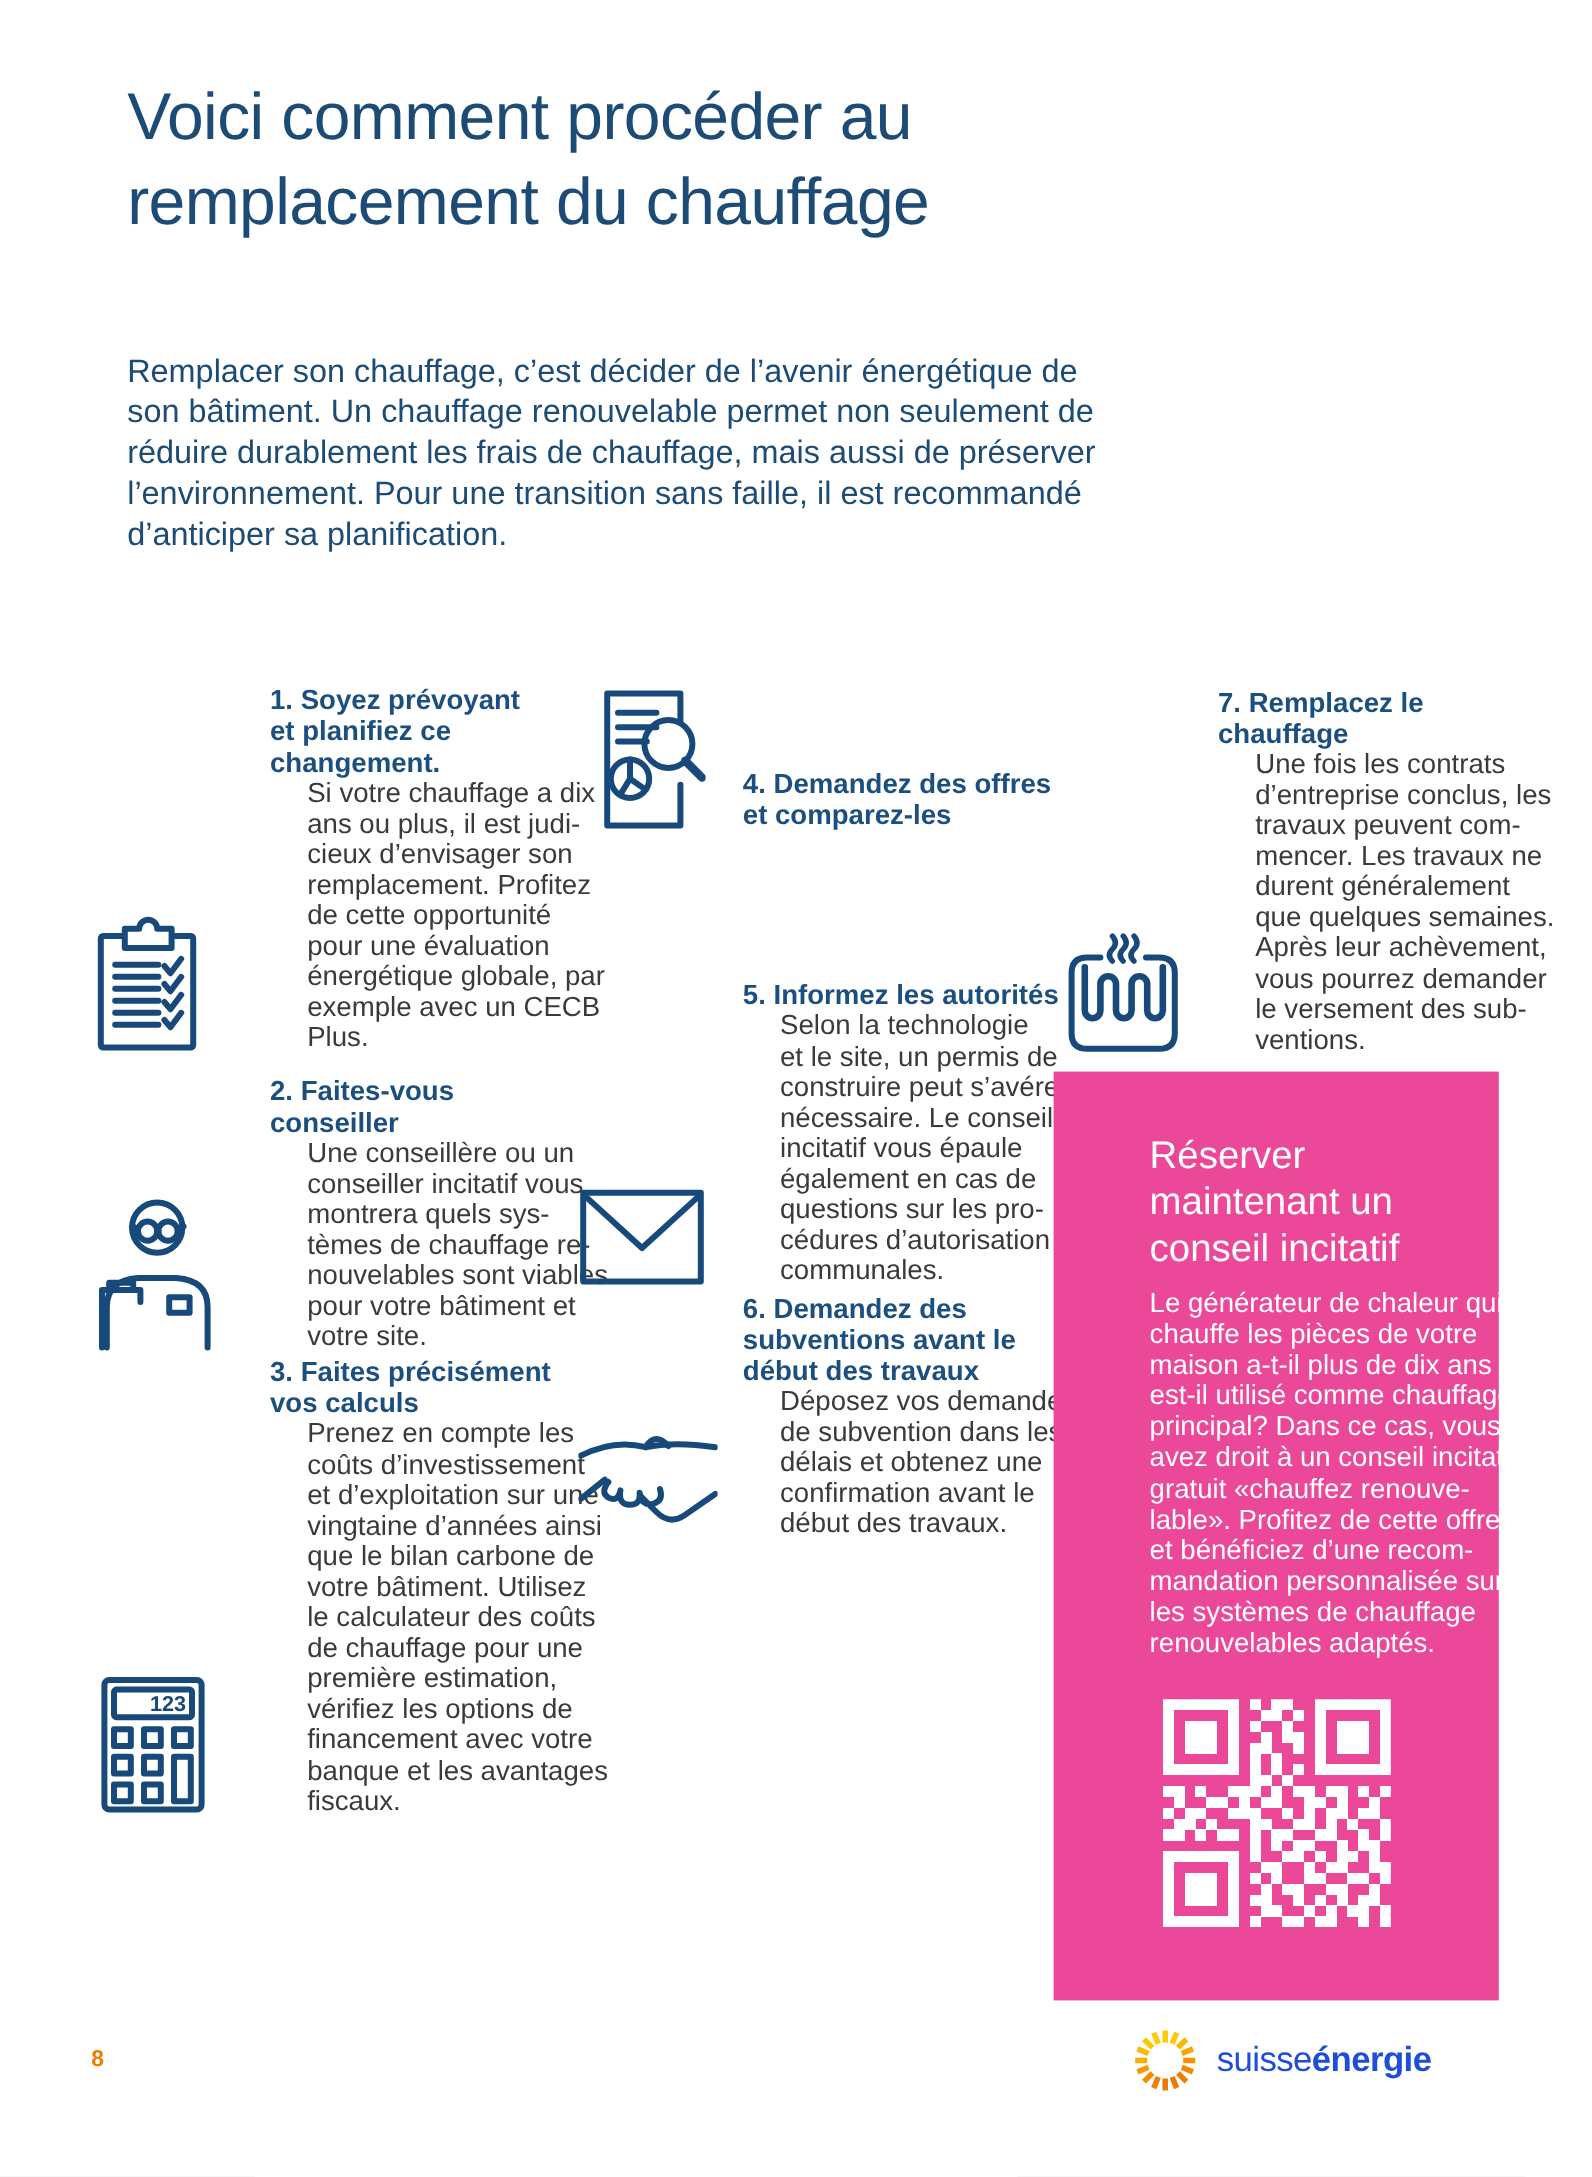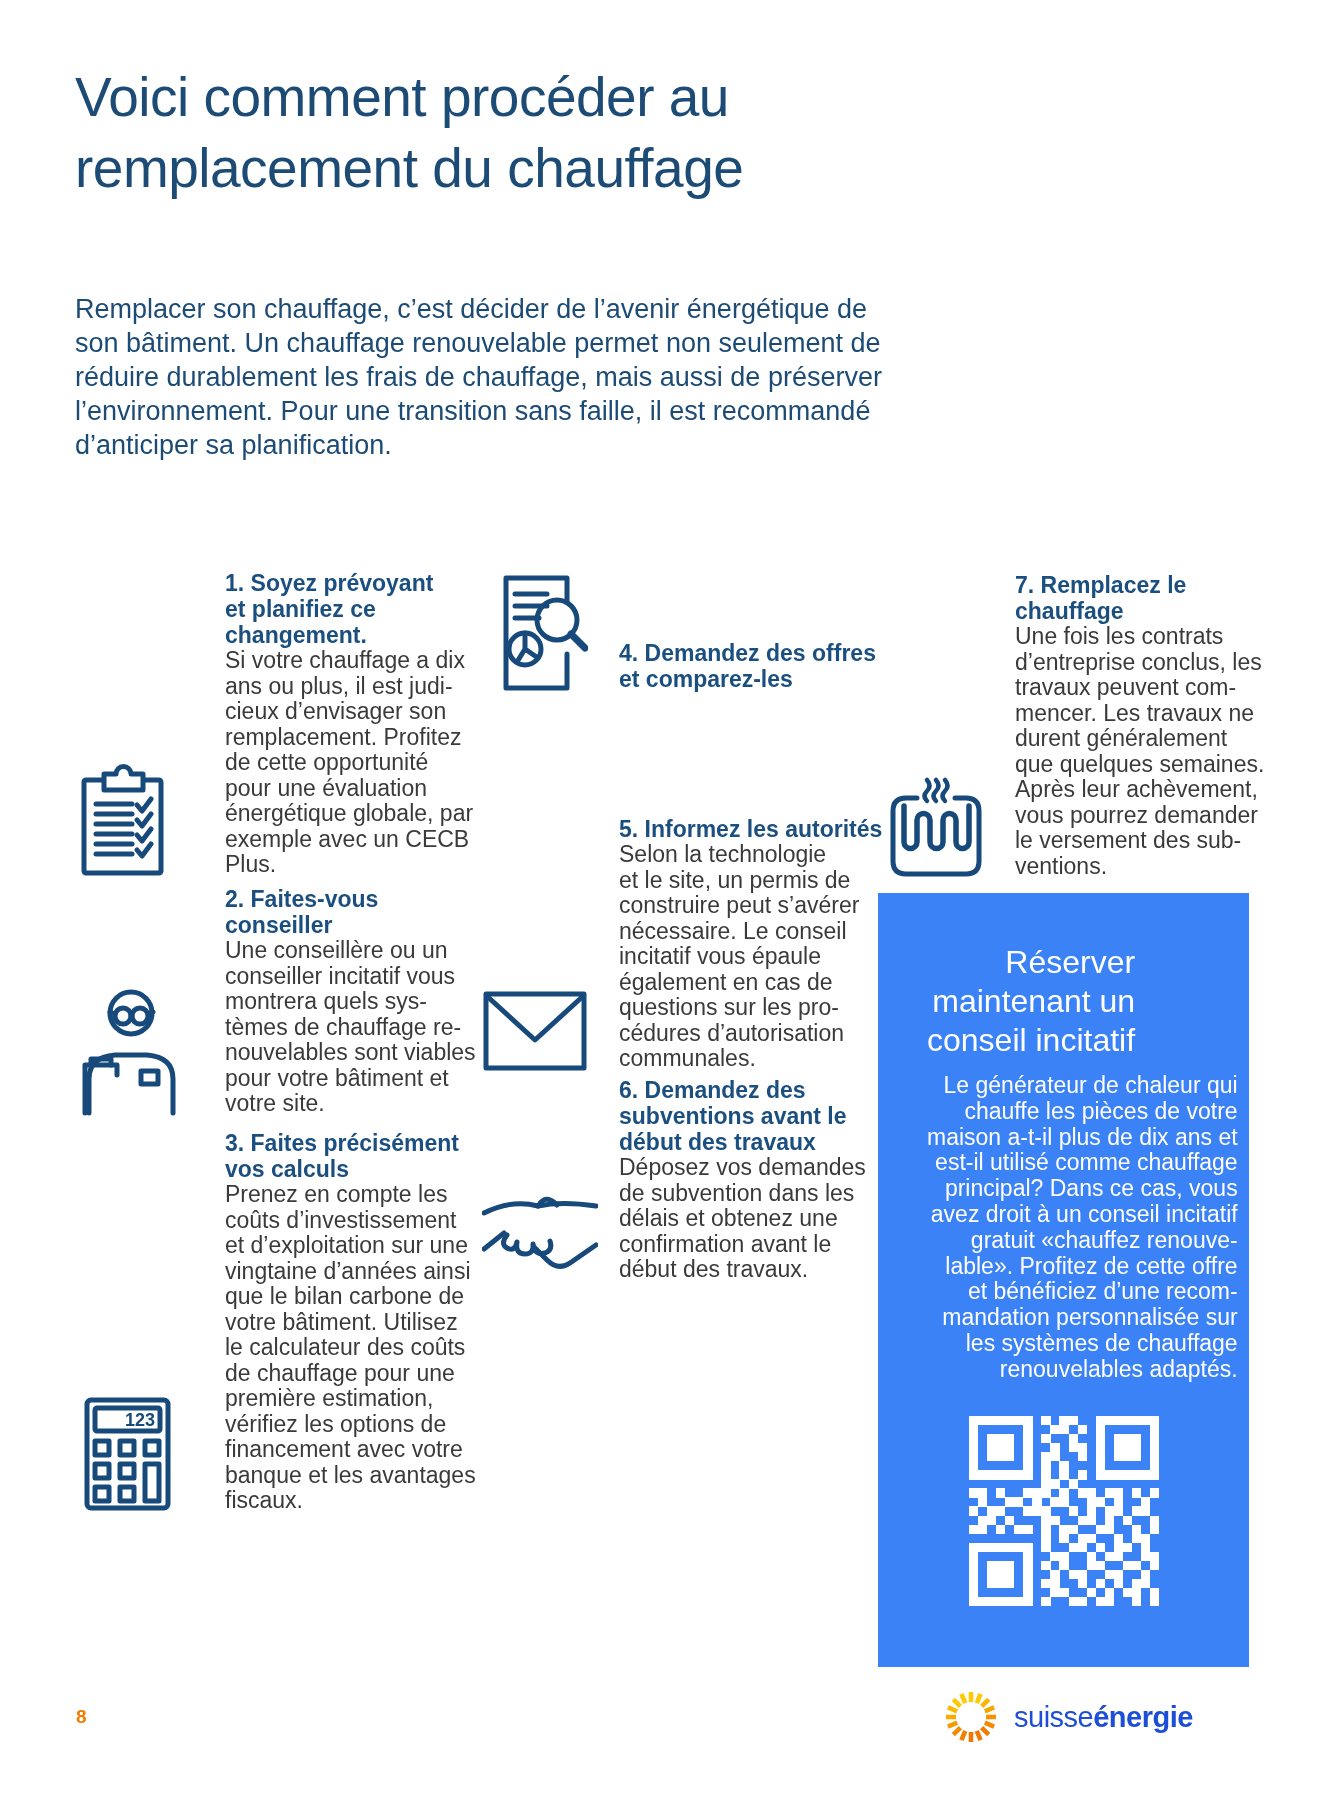--- a/index.html
+++ b/index.html
@@ -1,21 +1,21 @@
 <!DOCTYPE html>
 <html><head>
 <meta charset="utf-8">
 <style>
   html,body{margin:0;padding:0;background:#e8e8e8;}
   .page{
     position:relative;width:1327px;height:1814px;margin:0 auto;
     background:#ffffff;overflow:hidden;
     font-family:"Liberation Sans",sans-serif;color:#3a3a3a;
   }
-  .pre{white-space:pre;}
+  .pre{white-space:pre;margin-left:31px;}
   .page-title{
     position:absolute;left:75px;top:62px;
     font-size:55px;line-height:71px;font-weight:400;
     color:#1c4b76;letter-spacing:-0.5px;
   }
   .intro{
     position:absolute;left:75px;top:292px;width:960px;
     font-size:27px;line-height:34px;color:#1c4b76;
   }
   .col{position:absolute;top:570px;width:395px;}
@@ -27,22 +27,21 @@
   .col3 .step-icon{margin-left:5px;margin-right:27px;}
   .step-icon svg{display:block;}
   .step-text{flex:1;min-width:0;}
   .step-heading{
     font-size:23px;line-height:26px;font-weight:700;color:#1b4f80;
     margin:0 0 0 0;
   }
   .step-body{font-size:23px;line-height:25.5px;color:#3a3a3a;}
   .cta-box{
     position:absolute;left:878px;top:893px;width:371px;height:774px;
-    background:#3b82f6;
-    text-align:right;
+    background:#ec4899;
   }
   .cta-heading{
     position:absolute;left:49px;top:50px;
     font-size:32px;line-height:39px;font-weight:400;color:#ffffff;
   }
   .cta-body{
     position:absolute;left:49px;top:180px;
     font-size:23px;line-height:25.8px;color:#ffffff;
   }
   .qr{position:absolute;left:50%;top:523px;transform:translateX(-50%);
@@ -101,21 +100,21 @@
 cieux d’envisager son
 remplacement. Profitez
 de cette opportunité
 pour une évaluation
 énergétique globale, par
 exemple avec un CECB
 Plus.</div>
       </div>
     </div>
 
-    <div class="step" style="top:316px">
+    <div class="step" style="top:326px">
       <div class="step-icon">
         <svg width="105" height="130" viewBox="0 0 105 130">
           <g class="ic">
             <circle cx="56" cy="26" r="21"></circle>
             <circle cx="48" cy="29" r="8"></circle>
             <circle cx="65" cy="29" r="8"></circle>
             <path d="M40 27 l-5 -2 M73 27 l5 -2 M56 29 h1"></path>
             <path d="M14 126 V92 q0 -22 26 -24 h32 q26 2 26 24 v34"></path>
             <path d="M10 126 V78 h32 v10"></path>
             <path d="M16 78 v-6 h20 v6"></path>

